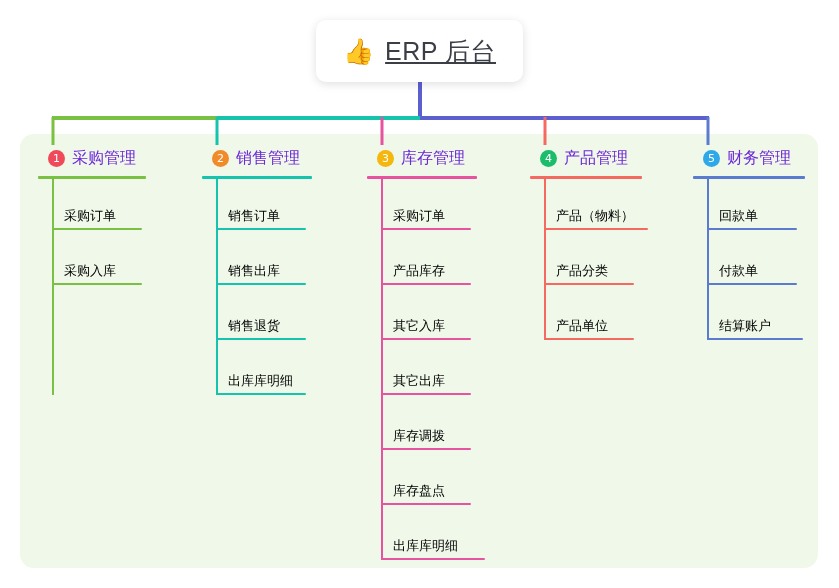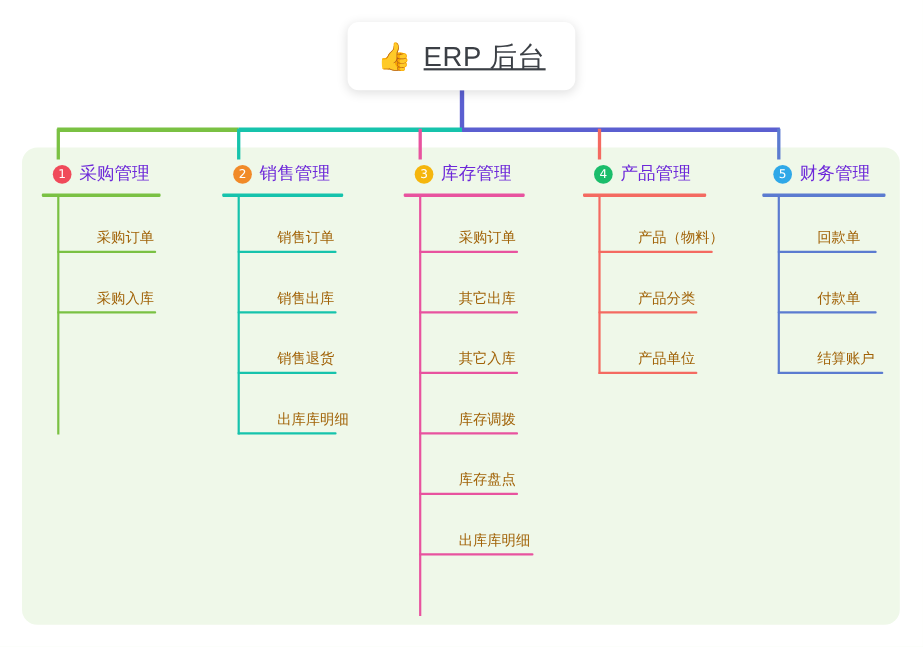--- a/index.html
+++ b/index.html
@@ -67,21 +67,21 @@
   }
 
   .leaves{position:relative;margin-top:0;}
   .leaf{
     position:relative;
     height:55px;
   }
   .leaf-label{
     position:absolute;
     left:26px;bottom:9px;
-    font-size:13px;color:#a16207;white-space:nowrap;margin-left:24px;
+    font-size:13px;color:#000000;white-space:nowrap;
   }
   .leaf-rule{
     position:absolute;
     left:14px;bottom:4px;
     height:2px;border-radius:1px;
   }
   .spine{
     position:absolute;
     left:14px;top:0;
     width:2px;
@@ -164,25 +164,29 @@
           <span class="branch-title">库存管理</span>
         </div>
         <div class="head-rule" style="width: 110px; background: rgb(232, 83, 159);"></div>
         <div class="leaves">
           <div class="spine" style="background: rgb(232, 83, 159); height: 381px;"></div>
           <div class="leaf">
             <span class="leaf-label">采购订单</span>
             <div class="leaf-rule" style="width: 90px; background: rgb(232, 83, 159);"></div>
           </div>
           <div class="leaf">
+            <span class="leaf-label">产品库存</span>
+            <div class="leaf-rule" style="width: 90px; background: rgb(232, 83, 159);"></div>
+          </div>
+          <div class="leaf">
+            <span class="leaf-label">其它入库</span>
+            <div class="leaf-rule" style="width: 90px; background: rgb(232, 83, 159);"></div>
+          </div>
+          <div class="leaf">
             <span class="leaf-label">其它出库</span>
-            <div class="leaf-rule" style="width: 90px; background: rgb(232, 83, 159);"></div>
-          </div>
-          <div class="leaf">
-            <span class="leaf-label">其它入库</span>
             <div class="leaf-rule" style="width: 90px; background: rgb(232, 83, 159);"></div>
           </div>
           <div class="leaf">
             <span class="leaf-label">库存调拨</span>
             <div class="leaf-rule" style="width: 90px; background: rgb(232, 83, 159);"></div>
           </div>
           <div class="leaf">
             <span class="leaf-label">库存盘点</span>
             <div class="leaf-rule" style="width: 90px; background: rgb(232, 83, 159);"></div>
           </div>

